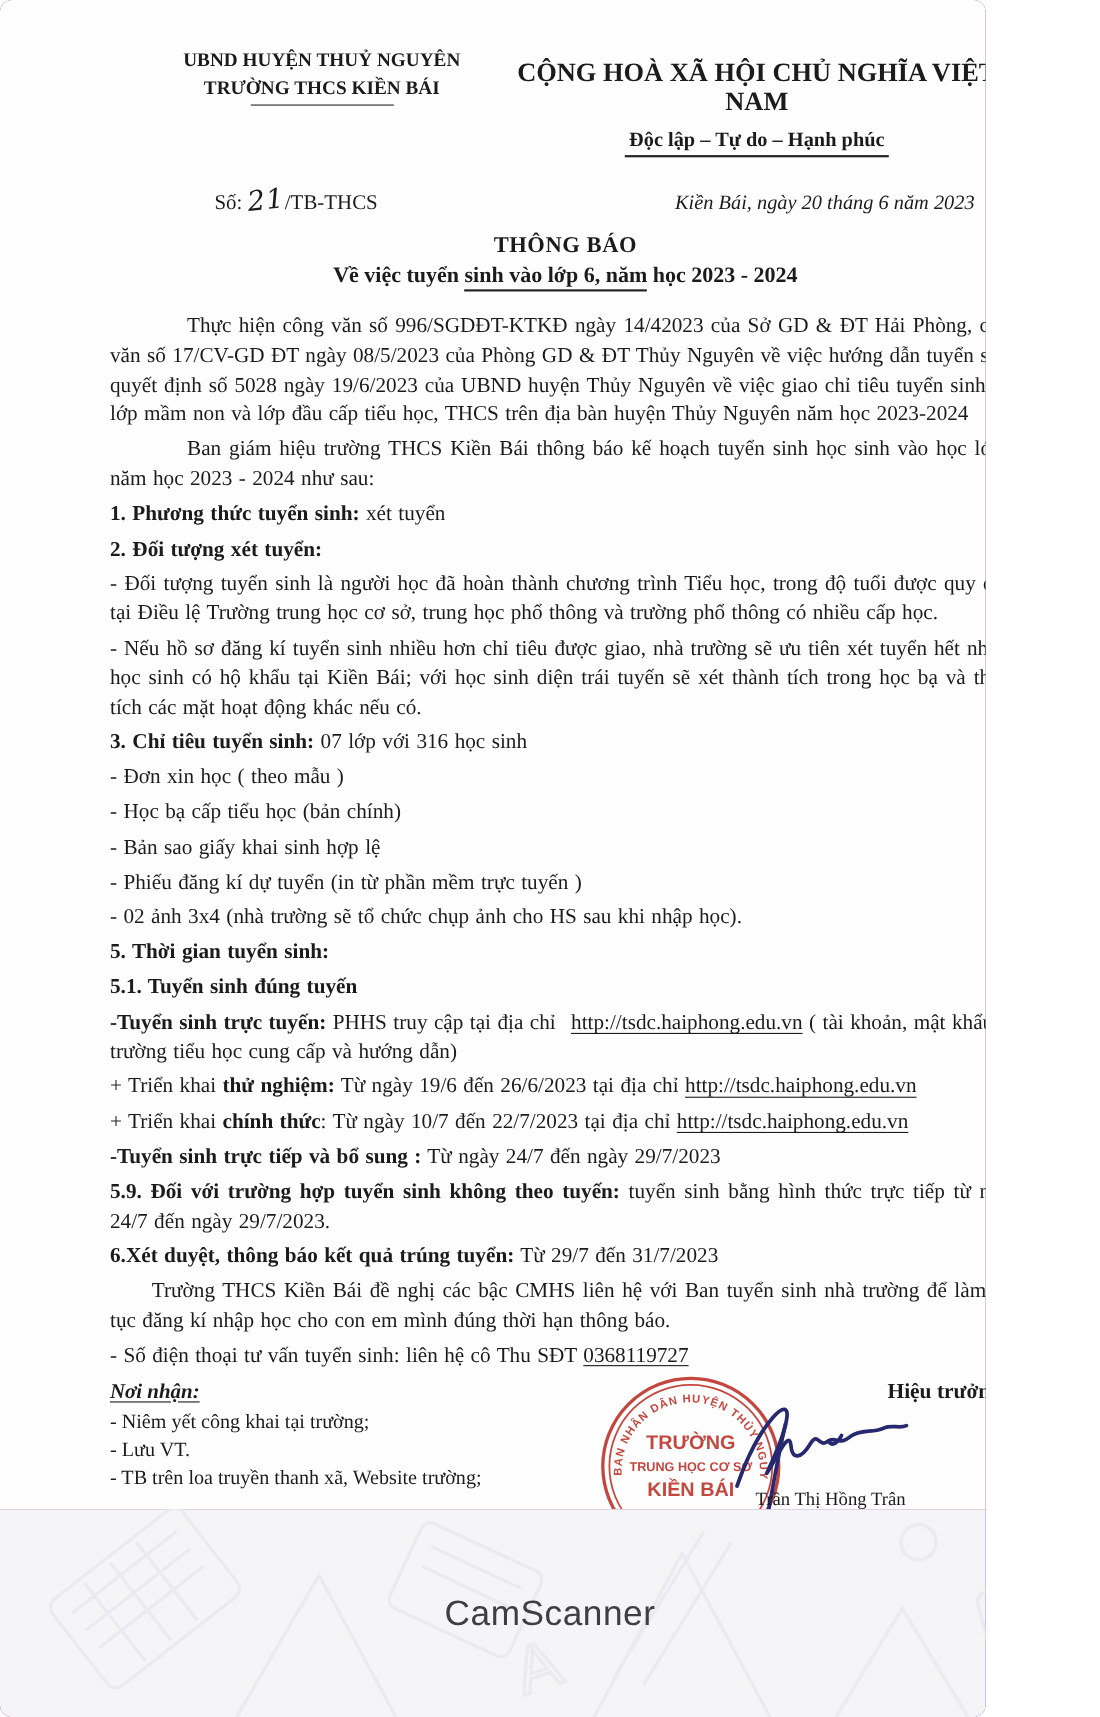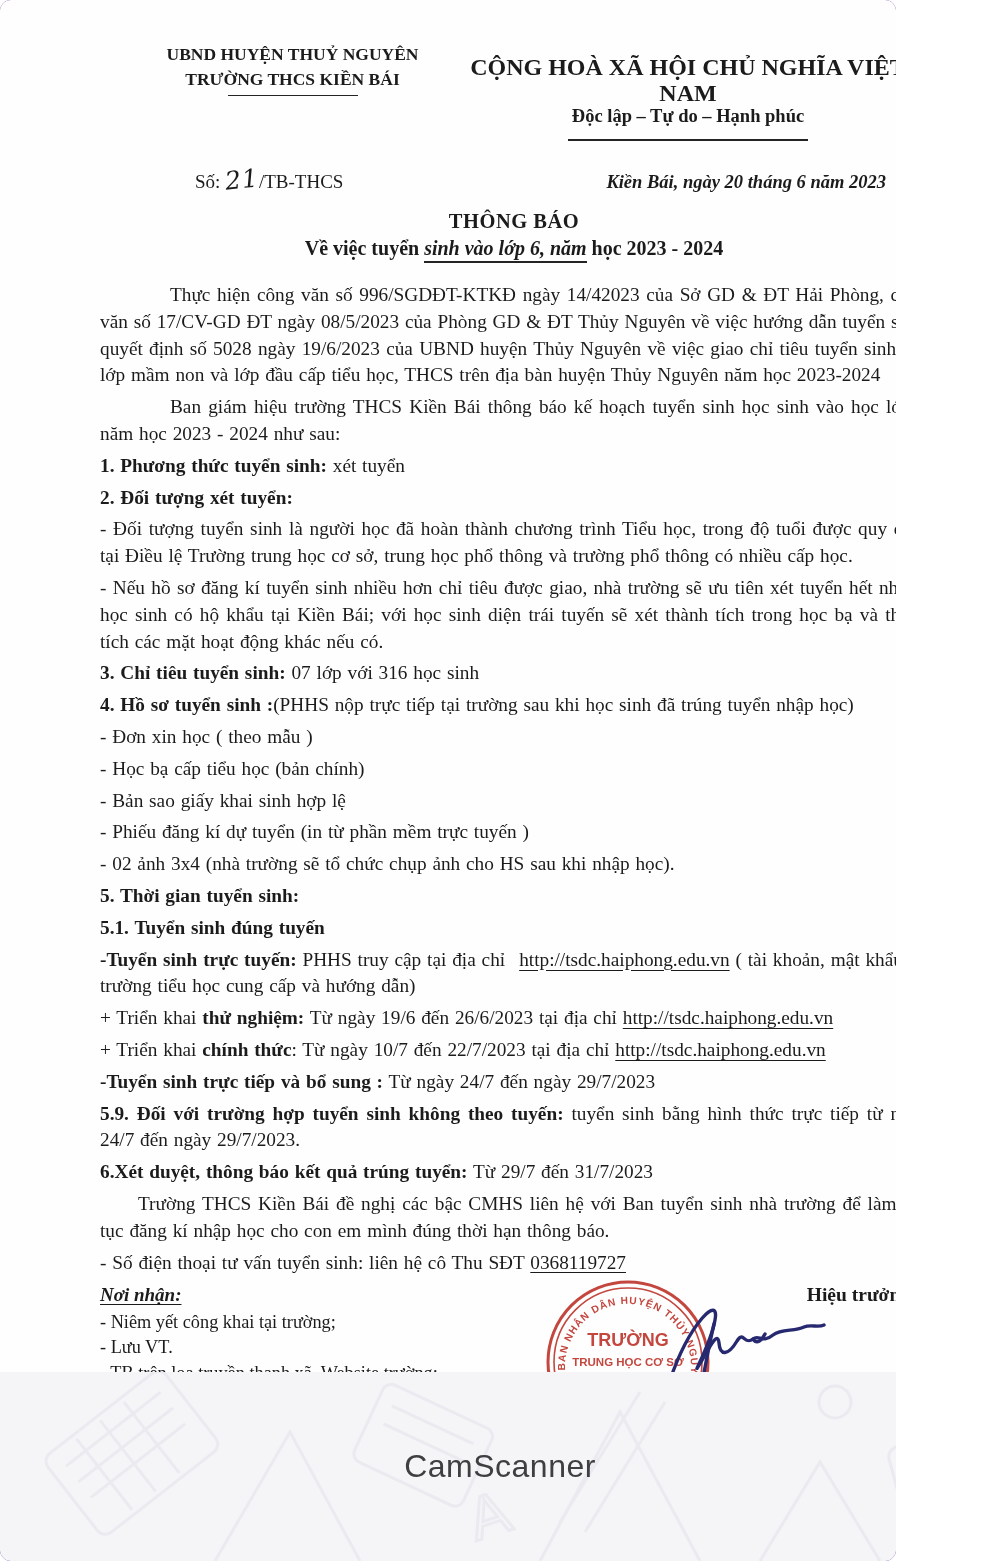--- a/index.html
+++ b/index.html
@@ -12,32 +12,32 @@
     position:absolute; top:0; left:0; width:1000px; height:1372px;
     background:#fefefe; padding:42px 72px 0 100px;
   }
   
   .header-row { display:flex; align-items:flex-start; }
   .h-left { width:305px; margin-left:40px; text-align:center; font-weight:bold;
             font-size:17.5px; line-height:25px; }
   .short-rule { width:130px; border-bottom:1.8px solid #242424; margin:3px auto 0; }
   .h-right { width:470px; margin-left:8px; text-align:center; font-weight:bold; }
   .nation { font-size:24px; line-height:26px;margin-top:12px; }
-  .motto  { display:inline-block; font-size:18.5px; margin-top:0;
-            border-bottom:2.2px solid #242424; padding:0 4px 12px; }
+  .motto  { display:inline-block; font-size:18.5px; margin-top:12px;
+            border-bottom:2.2px solid #242424; padding:0 4px 2px; }
   .numdate-row { display:flex; justify-content:space-between; margin-top:24px; align-items:baseline; }
   .doc-num { font-size:19px; margin-left:95px; }
   .hand-num { font-family:"DejaVu Serif", serif; font-style:italic; font-size:25px;
               display:inline-block; transform:rotate(-6deg); letter-spacing:1px; }
-  .place-date { font-size:18.5px; font-style:italic; font-weight:bold; margin-right:42px; }
+  .place-date { font-size:18.5px; font-style:italic; font-weight:normal; margin-right:42px; }
   
   .title-block { text-align:center; margin-top:16px; }
   .title-main { font-size:20.5px; font-weight:bold; letter-spacing:.5px; }
   .title-sub  { font-size:20px; font-weight:bold; margin-top:4px; }
-  .title-sub .u-part { border-bottom:2.2px solid #242424; padding-bottom:2px;font-style:italic; }
+  .title-sub .u-part { border-bottom:2.2px solid #242424; padding-bottom:2px; }
   
   .body { margin-top:22px; font-size:19.3px; line-height:26.8px; text-align:justify; word-spacing:1px; }
   .body p { margin:0; }
   .gap  { margin-top:5px !important; }
   .ind  { text-indent:70px; }
   .ind-sm { text-indent:38px; }
   .b { font-weight:bold; }
   .u { text-decoration:underline; text-underline-offset:3px; }
   .url { text-decoration:underline; text-underline-offset:4px; }
   .sp-before { margin-left:14px; }
@@ -101,21 +101,20 @@
       <p class="ind gap">Ban giám hiệu trường THCS Kiền Bái thông báo kế hoạch tuyển sinh học sinh vào học lớp 6 năm học 2023 - 2024 như sau:</p>
 
       <p class="gap"><span class="b">1. Phương thức tuyển sinh:</span><span> xét tuyển</span></p>
 
       <p class="gap b">2. Đối tượng xét tuyển:</p>
       <p class="gap">- Đối tượng tuyển sinh là người học đã hoàn thành chương trình Tiểu học, trong độ tuổi được quy định tại Điều lệ Trường trung học cơ sở, trung học phổ thông và trường phổ thông có nhiều cấp học.</p>
       <p class="gap">- Nếu hồ sơ đăng kí tuyển sinh nhiều hơn chỉ tiêu được giao, nhà trường sẽ ưu tiên xét tuyển hết những học sinh có hộ khẩu tại Kiền Bái; với học sinh diện trái tuyến sẽ xét thành tích trong học bạ và thành tích các mặt hoạt động khác nếu có.</p>
 
       <p class="gap"><span class="b">3. Chỉ tiêu tuyển sinh:</span><span> 07 lớp với 316 học sinh</span></p>
 
-      <p class="gap"><span class="b">4. Hồ sơ tuyển sinh :</span><span>(PHHS nộp trực tiếp tại trường sau khi học sinh đã trúng tuyển nhập học)</span></p>
       <p class="gap">- Đơn xin học ( theo mẫu )</p>
       <p class="gap">- Học bạ cấp tiểu học (bản chính)</p>
       <p class="gap">- Bản sao giấy khai sinh hợp lệ</p>
       <p class="gap">- Phiếu đăng kí dự tuyển (in từ phần mềm trực tuyến )</p>
       <p class="gap">- 02 ảnh 3x4 (nhà trường sẽ tổ chức chụp ảnh cho HS sau khi nhập học).</p>
 
       <p class="gap b">5. Thời gian tuyển sinh:</p>
       <p class="gap b">5.1. Tuyển sinh đúng tuyến</p>
 
       <p class="gap"><span class="b">-Tuyển sinh trực tuyến:</span><span> PHHS truy cập tại địa chỉ</span><span class="url sp-before">http://tsdc.haiphong.edu.vn</span><span> ( tài khoản, mật khẩu do trường tiểu học cung cấp và hướng dẫn)</span></p>

